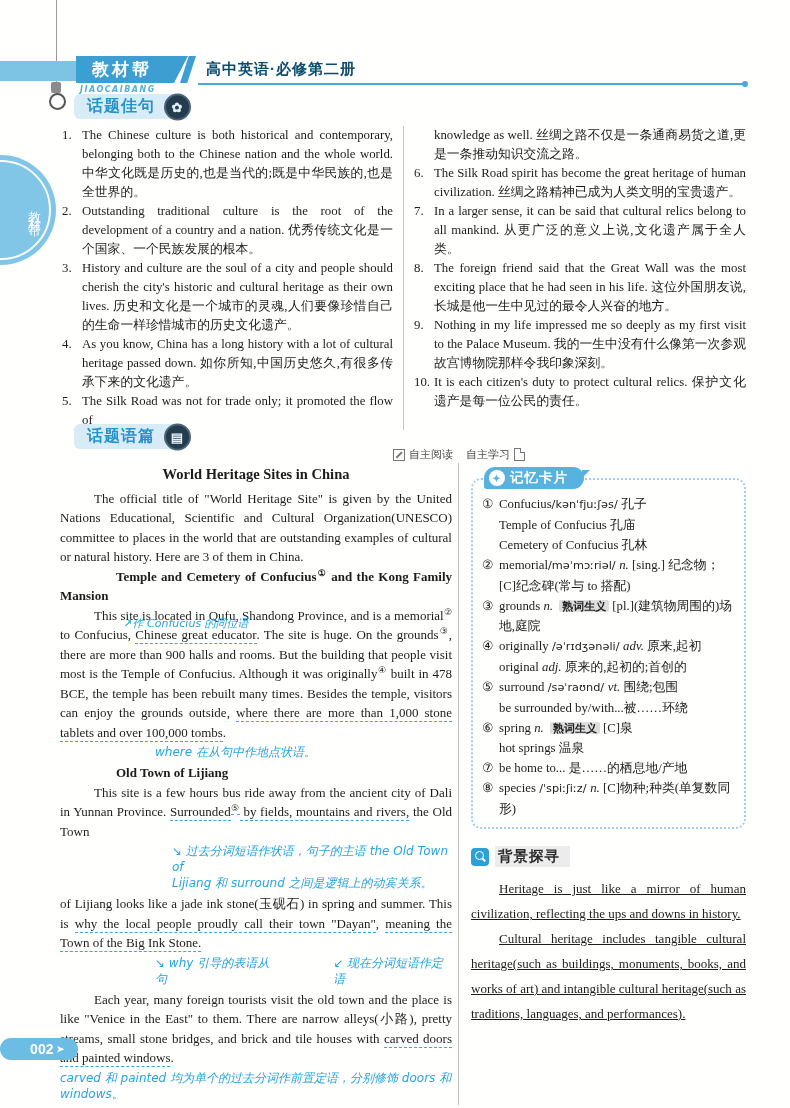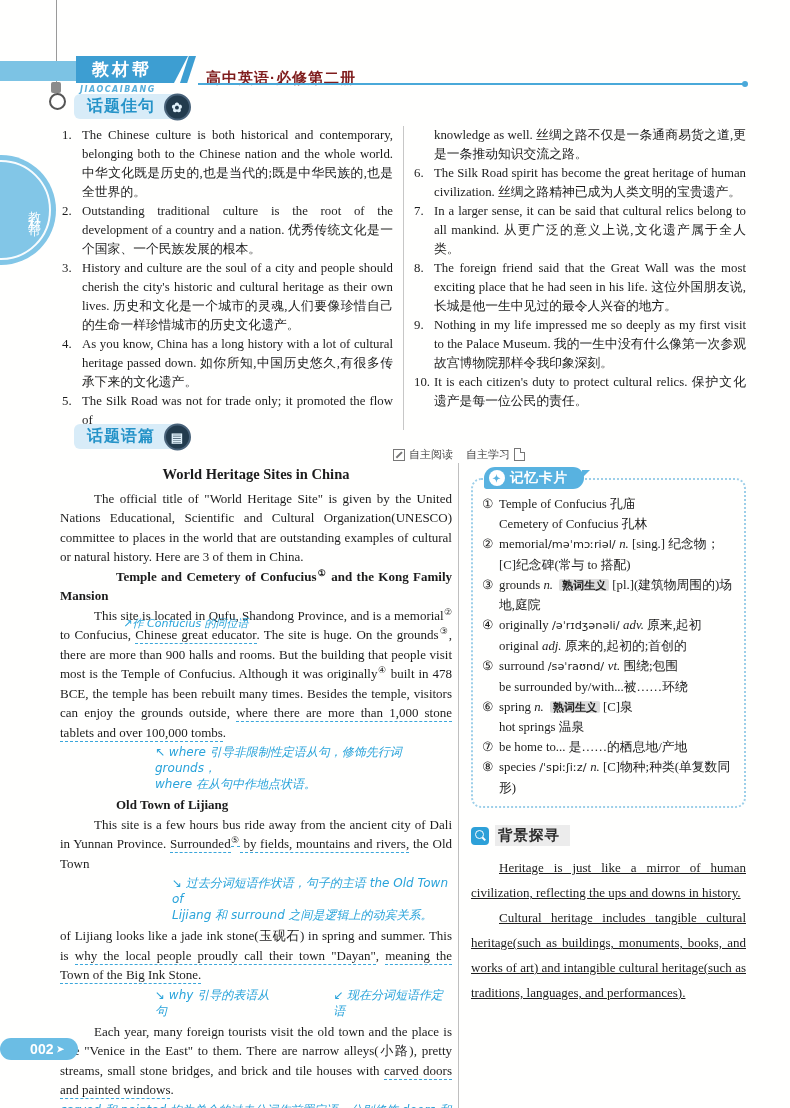--- a/index.html
+++ b/index.html
@@ -13,21 +13,21 @@
   .band-left{position:absolute;left:0;top:61px;width:78px;height:20px;background:#7cc3e4;}
   .logo-badge{position:absolute;left:76px;top:56px;width:112px;height:27px;background:#3d9ed2;
       clip-path:polygon(0 0,100% 0,calc(100% - 14px) 100%,0 100%);
       color:#fff;font-family:"Liberation Sans",sans-serif;font-weight:bold;font-size:17px;
       line-height:27px;padding-left:16px;box-sizing:border-box;letter-spacing:3px;}
   .badge-sliver{position:absolute;left:180px;top:56px;width:16px;height:27px;background:#3d9ed2;
       clip-path:polygon(55% 0,100% 0,45% 100%,0 100%);}
   .logo-sub{position:absolute;left:80px;top:85px;font-family:"DejaVu Sans",sans-serif;font-style:italic;
       font-weight:bold;font-size:8px;color:#57aeda;letter-spacing:1.5px;}
   .header-title{position:absolute;left:206px;top:60px;font-family:"Liberation Sans",sans-serif;
-      font-weight:bold;font-size:15px;color:#7f1d1d;letter-spacing:1px;margin-top:9px;}
+      font-weight:bold;font-size:15px;color:#0c4a6e;letter-spacing:1px;}
   .header-rule{position:absolute;left:198px;top:83px;width:548px;height:2px;background:#4aa9d9;}
   .header-rule::after{content:'';position:absolute;right:-2px;top:-2px;width:6px;height:6px;border-radius:50%;background:#4aa9d9;}
   
   .side-tab{position:absolute;left:-54px;top:155px;width:110px;height:110px;border-radius:50%;background:#82c6e7;}
   .side-tab::before{content:'';position:absolute;inset:5px;border:2px solid rgba(255,255,255,.95);border-radius:50%;}
   .side-tab-label{position:absolute;right:13px;top:50%;transform:translateY(-50%);
       writing-mode:vertical-rl;color:#fff;font-family:"Liberation Sans",sans-serif;
       font-size:13px;letter-spacing:6px;}
   
   .chip{position:absolute;height:25px;background:#d8ecf8;border-radius:6px;display:flex;align-items:center;
@@ -189,21 +189,20 @@
     <span class="doc-icon"></span>
   </div>
 
   <div class="main">
     <div class="passage" id="passage">
         <div class="passage-title">World Heritage Sites in China</div>
         <div class="p"><span class="en">The official title of "World Heritage Site" is given by the United Nations Educational, Scientific and Cultural Organization(UNESCO) committee to places in the world that are outstanding examples of cultural or natural history. Here are 3 of them in China.</span></div>
         <div class="sub-h"><span class="en">Temple and Cemetery of Confucius</span><span class="sup">①</span><span class="en"> and the Kong Family Mansion</span></div>
         <div class="p"><span class="en">This site is located in Qufu, Shandong Province, and is a memorial</span><span class="sup">②</span><span class="en"> to Confucius, </span><span class="u rel">Chinese great educator<span class="note">↗作 Confucius 的同位语</span></span><span class="en">. The site is huge. On the grounds</span><span class="sup">③</span><span class="en">, there are more than 900 halls and rooms. But the building that people visit most is the Temple of Confucius. Although it was originally</span><span class="sup">④</span><span class="en"> built in 478 BCE, the temple has been rebuilt many times. Besides the temple, visitors can enjoy the grounds outside, </span><span class="u">where there are more than 1,000 stone tablets and over 100,000 tombs</span><span class="en">.</span></div>
         <div class="hw" style="padding-left: 95px;">
-          <div>↖ where 引导非限制性定语从句，修饰先行词 grounds，</div>
           <div>where 在从句中作地点状语。</div>
         </div>
         <div class="sub-h"><span class="en">Old Town of Lijiang</span></div>
         <div class="p"><span class="en">This site is a few hours bus ride away from the ancient city of Dali in Yunnan Province. </span><span class="u">Surrounded</span><span class="sup u">⑤</span><span class="u"> by fields, mountains and rivers,</span><span class="en"> the Old Town</span></div>
         <div class="hw" style="padding-left: 112px;">
           <div>↘ 过去分词短语作状语，句子的主语 the Old Town of</div>
           <div>Lijiang 和 surround 之间是逻辑上的动宾关系。</div>
         </div>
         <div class="p ni"><span class="en">of Lijiang looks like a jade ink stone(</span><span class="zh">玉砚石</span><span class="en">) in spring and summer. This is </span><span class="u">why the local people proudly call their town "Dayan"</span><span class="en">, </span><span class="u">meaning the Town of the Big Ink Stone.</span></div>
         <div class="hw hw2">
@@ -219,20 +218,21 @@
     <div class="right-col">
       <div class="card">
         <div class="card-tag">
           <span class="tag-icon">✦</span>
           <span>记忆卡片</span>
         </div>
         <div id="vocab-list">
             <div class="vocab-item">
               <span class="vocab-marker">①</span>
               <div class="vocab-rows">
+                <div class="vocab-row"><span class="en">Confucius</span><span class="phon">/kənˈfjuːʃəs/ </span><span class="zh">孔子</span></div>
                 <div class="vocab-row"><span class="en">Temple of Confucius </span><span class="zh">孔庙</span></div>
                 <div class="vocab-row"><span class="en">Cemetery of Confucius </span><span class="zh">孔林</span></div>
               </div>
             </div>
             <div class="vocab-item">
               <span class="vocab-marker">②</span>
               <div class="vocab-rows">
                 <div class="vocab-row"><span class="en">memorial</span><span class="phon">/məˈmɔːriəl/ </span><span class="pos">n. </span><span class="en">[sing.] </span><span class="zh">纪念物；</span><span class="en">[C]</span><span class="zh">纪念碑(常与 </span><span class="en">to</span><span class="zh"> 搭配)</span></div>
               </div>
             </div>

